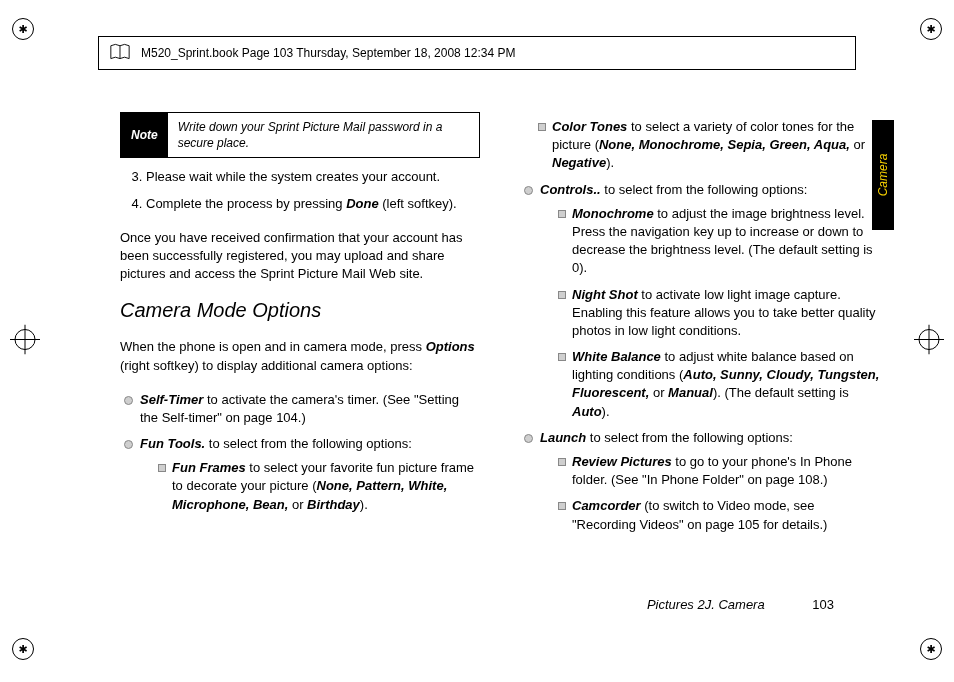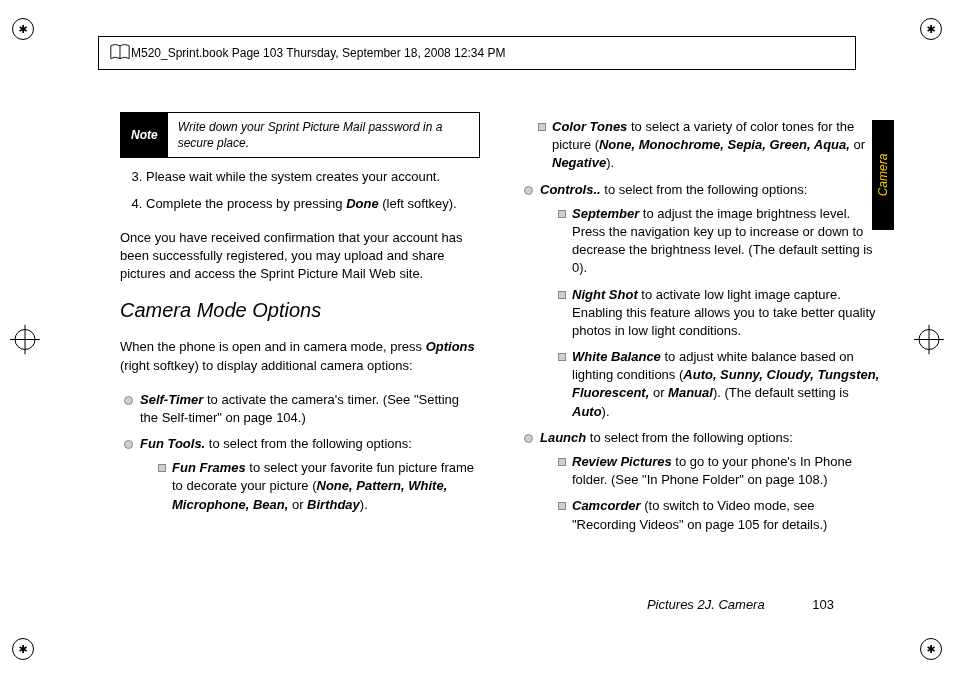--- a/index.html
+++ b/index.html
@@ -24,20 +24,21 @@
   }
   .crop-pair { display:flex; align-items:center; gap:4px; }
 
   .print-header-box {
     position: absolute;
     top: 36px; left: 98px; right: 98px;
     border: 1px solid #000;
     padding: 6px 10px;
     display: flex;
     align-items: center;
+    gap: 10px;
     font-size: 12px;
   }
   .book-icon {
     width: 22px; height: 20px;
   }
   .book-icon svg { display:block; }
 
   .side-tab {
     position: absolute;
     right: 60px;
@@ -221,21 +222,21 @@
       <li>
         <span class="it-b">Color Tones</span><span> to select a variety of color tones for the picture (</span><span class="it-b">None, Monochrome, Sepia, Green, Aqua, </span><span>or </span><span class="it-b">Negative</span><span>).</span>
       </li>
     </ul>
 
     <ul class="bullets">
       <li>
         <span class="it-b">Controls..</span><span> to select from the following options:</span>
         <ul class="subs">
           <li>
-            <span class="it-b">September</span><span> to adjust the image brightness level. Press the navigation key up to increase or down to decrease the brightness level. (The default setting is 0).</span>
+            <span class="it-b">Monochrome</span><span> to adjust the image brightness level. Press the navigation key up to increase or down to decrease the brightness level. (The default setting is 0).</span>
           </li>
           <li>
             <span class="it-b">Night Shot</span><span> to activate low light image capture. Enabling this feature allows you to take better quality photos in low light conditions.</span>
           </li>
           <li>
             <span class="it-b">White Balance</span><span> to adjust white balance based on lighting conditions (</span><span class="it-b">Auto, Sunny, Cloudy, Tungsten, Fluorescent, </span><span>or </span><span class="it-b">Manual</span><span>). (The default setting is </span><span class="it-b">Auto</span><span>).</span>
           </li>
         </ul>
       </li>
       <li>

